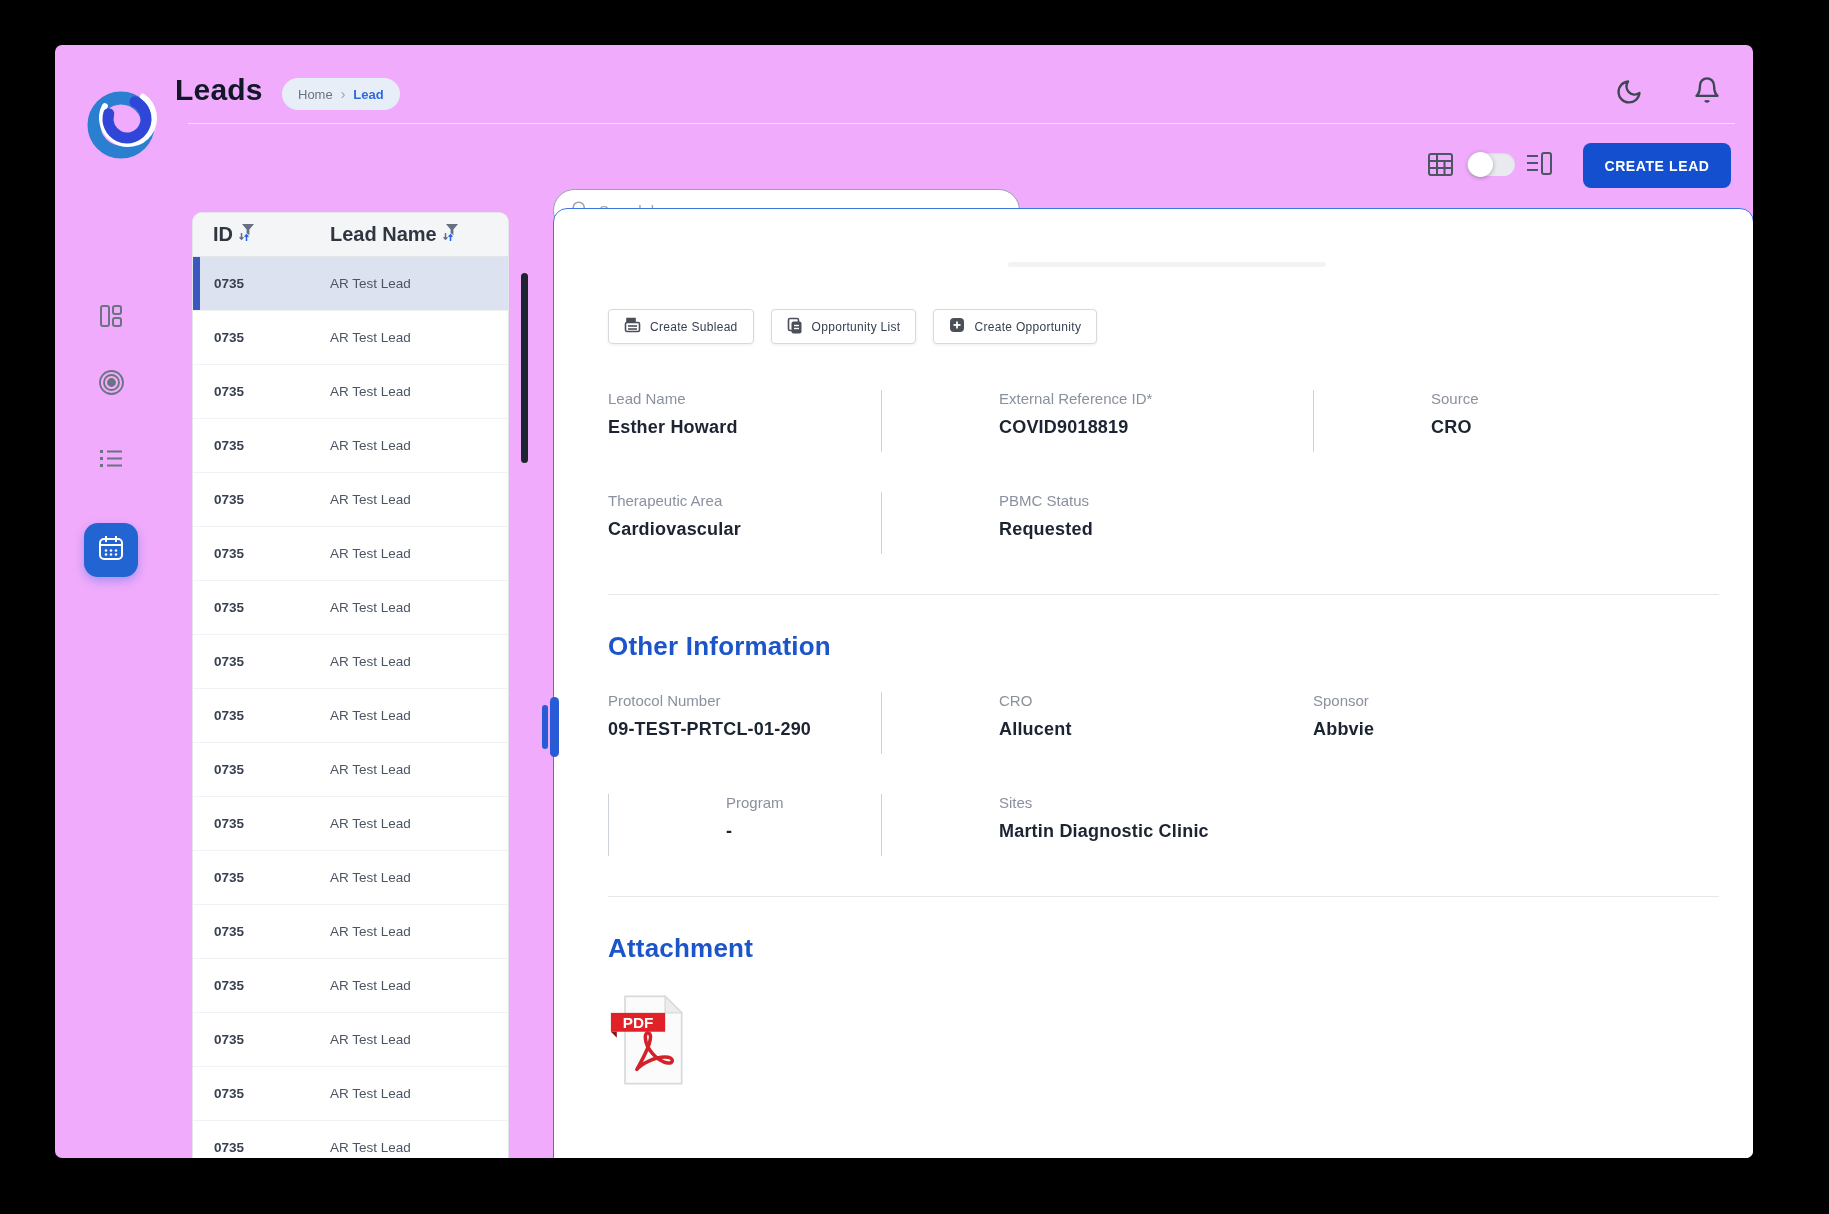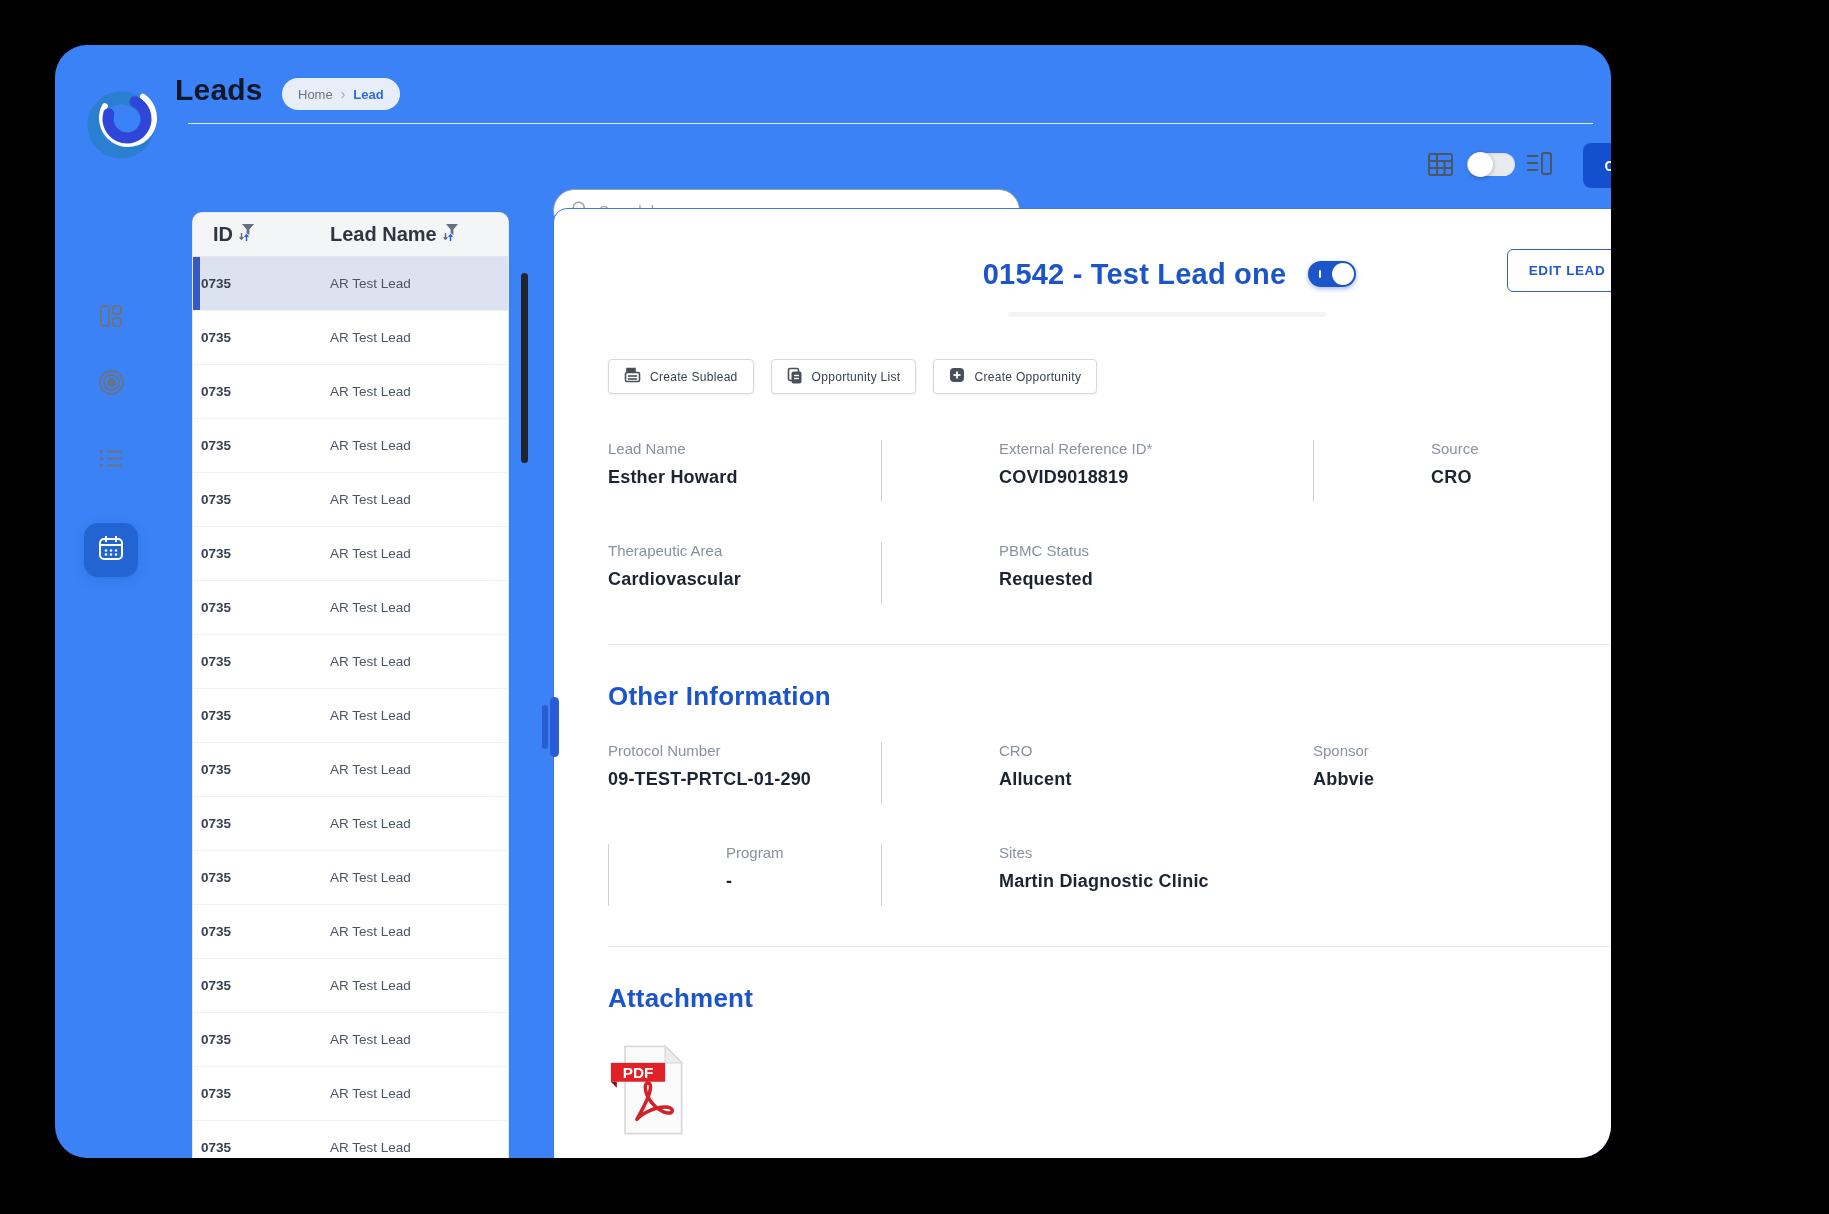--- a/index.html
+++ b/index.html
@@ -1,20 +1,20 @@
 <!DOCTYPE html>
 <html><head>
 <meta charset="utf-8">
 <style>
   * { margin:0; padding:0; box-sizing:border-box; }
   html,body { width:1829px; height:1214px; }
   body { background:#000; font-family:"Liberation Sans", sans-serif; position:relative; overflow:hidden; }
 
-  .window { position:absolute; left:55px; top:45px; width:1556px; height:1113px;
-            background:#3b82f6; border-radius:32px; overflow:hidden; }
+  .window { position:absolute; left:55px; top:45px; width:1698px; height:1113px;
+            background:#f0abfc; border-radius:7px; overflow:hidden; }
 
   
   .sidebar { position:absolute; left:0; top:0; width:112px; height:100%; }
   .logo { position:absolute; left:32px; top:42px; width:72px; height:72px; }
   .side-ic { position:absolute; left:50%; transform:translateX(-50%); width:30px; height:30px;
              display:flex; align-items:center; justify-content:center; cursor:pointer; }
   .side-active { position:absolute; left:50%; transform:translateX(-50%); width:54px; height:54px;
                  background:#2264d1; border-radius:14px; display:flex; align-items:center; justify-content:center;
                  box-shadow:0 4px 10px rgba(34,100,209,.35); }
 
@@ -47,21 +47,21 @@
             border-radius:10px 10px 0 0; overflow:hidden; background:#fff; }
   .thead { height:44px; background:#f4f5f7; border-bottom:1px solid #e3e5ea; display:flex; align-items:center;
            font-size:20px; font-weight:bold; color:#2f3642; }
   .th1 { padding-left:20px; width:137px; display:flex; align-items:center; gap:5px; }
   .th2 { display:flex; align-items:center; gap:5px; }
   .trow { height:54px; display:flex; align-items:center; font-size:13.5px; color:#3c434f; position:relative;
           border-bottom:1px solid #f1f2f5; cursor:pointer; background:#fff; }
   .trow .stripe { position:absolute; left:0; top:0; bottom:0; width:0; }
   .trow.selected { background:#dde2f1; }
   .trow.selected .stripe { width:7px; background:#3b57c0; }
-  .trow .c1 { padding-left:8px; width:137px; font-weight:bold; color:#374151; }
+  .trow .c1 { padding-left:21px; width:137px; font-weight:bold; color:#374151; }
   .trow .c2 { color:#4b5563; }
   .tscroll { position:absolute; left:466px; top:228px; width:7px; height:190px; background:#1f2430; border-radius:4px; }
 
   
   .card { position:absolute; left:498px; top:163px; width:1201px; height:1000px; background:#fff;
           border:1.6px solid #3c78e0; border-radius:14px; padding:40px 22px 0 54px; }
   .card-handle { position:absolute; left:-12px; top:488px; display:flex; align-items:center; gap:2px; }
   .card-handle .b1 { width:6px; height:44px; background:#2a5bd7; border-radius:4px; }
   .card-handle .b2 { width:9px; height:60px; background:#2a5bd7; border-radius:5px; }
 
@@ -339,38 +339,20 @@
       </div>
   </div>
   <div class="tscroll"></div>
 
   <div class="card">
     <div class="card-handle">
       <div class="b1"></div>
         <div class="b2"></div>
     </div>
 
-    <div class="title-row">
-      <span class="lead-title">01542 - Test Lead one</span>
-      <div class="toggle-on">
-        <div class="mark"></div>
-        <div class="knob"></div>
-      </div>
-      <button class="edit-btn">EDIT LEAD</button>
-      <div class="expand-ic">
-        <span>
-          <svg width="24" height="24" viewBox="0 0 24 24" fill="none" stroke="#1f2430" stroke-width="2">
-            <path d="M9 3 H3 V9 M3 3 L9.5 9.5"></path>
-            <path d="M15 3 H21 V9 M21 3 L14.5 9.5"></path>
-            <path d="M9 21 H3 V15 M3 21 L9.5 14.5"></path>
-            <path d="M15 21 H21 V15 M21 21 L14.5 14.5"></path>
-          </svg>
-        </span>
-      </div>
-    </div>
     <div class="title-underline"></div>
 
     <div class="actions-row">
       <button class="act-btn">
         <span>
           <svg width="17" height="16" viewBox="0 0 17 16" fill="none" stroke="#4a4f5a" stroke-width="1.6">
             <path d="M3 1.5 h8 v3 h-8 z" fill="#4a4f5a"></path>
             <rect x="1.5" y="5.5" width="14" height="9" rx="1.5"></rect>
             <line x1="4" y1="9" x2="13" y2="9"></line>
               <line x1="4" y1="12" x2="13" y2="12"></line>

